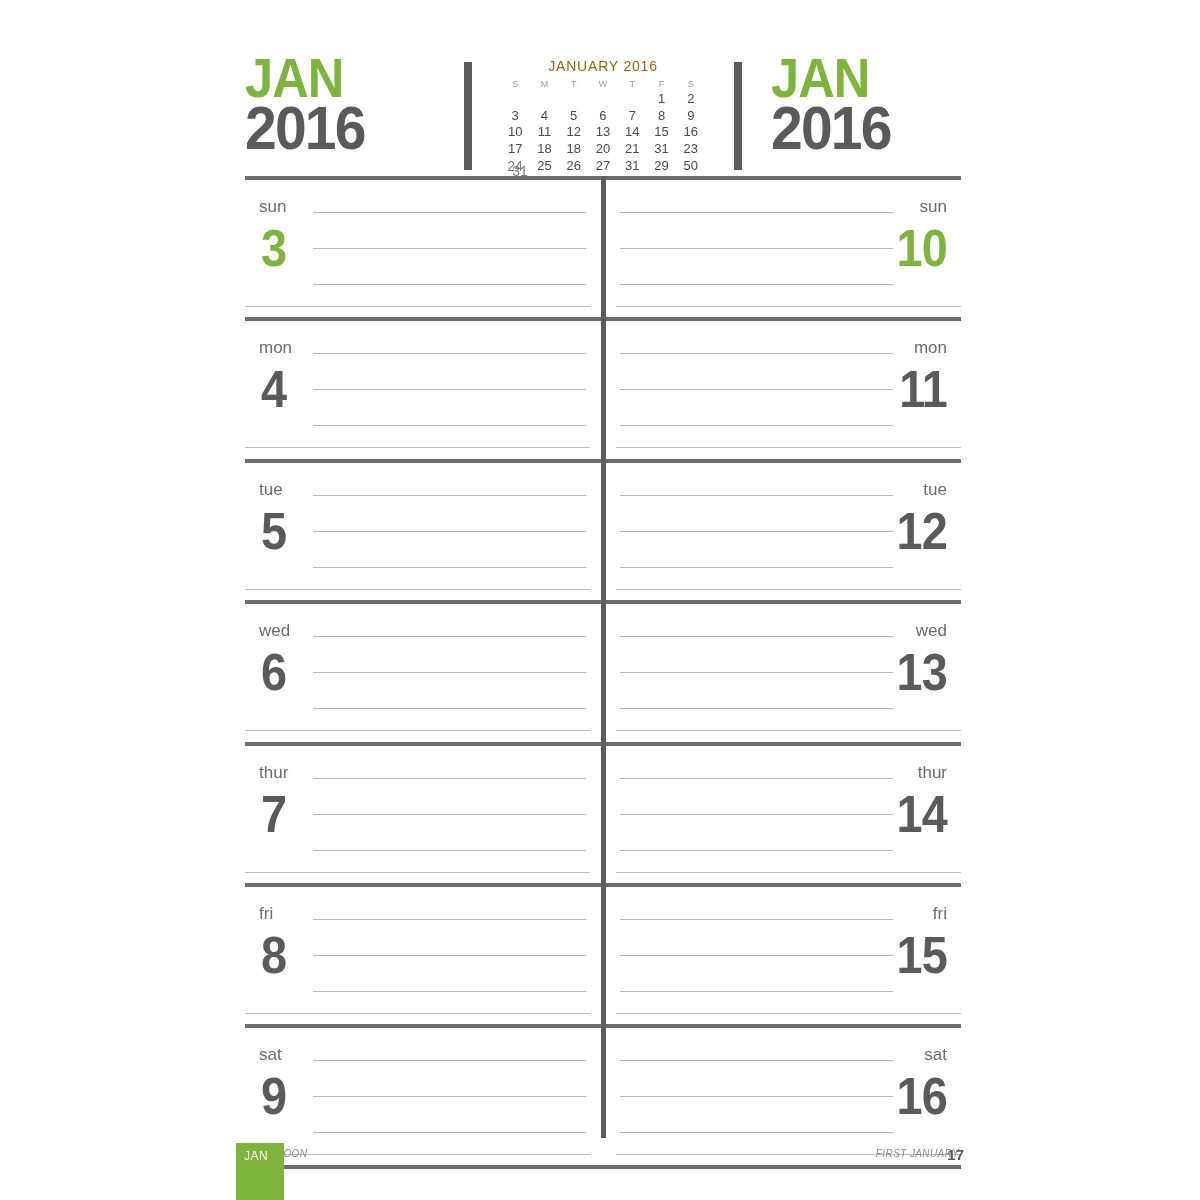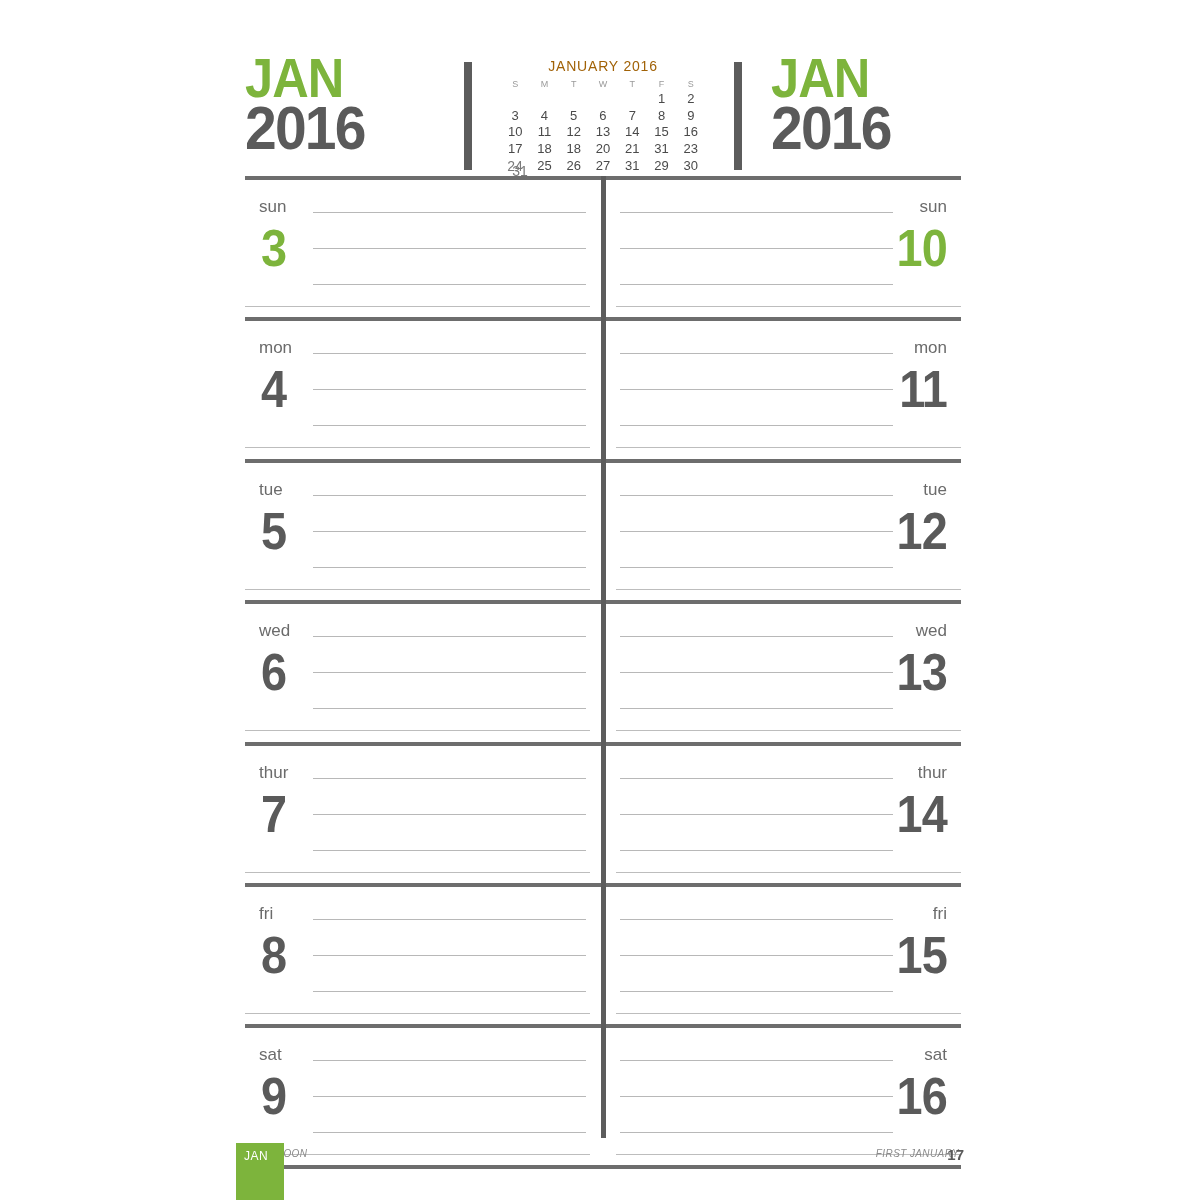--- a/index.html
+++ b/index.html
@@ -320,21 +320,21 @@
               <span class="dual-day">
                 <span class="up">24</span>
                 <span class="lo">31</span>
               </span>
             </td>
             <td>25</td>
             <td>26</td>
             <td>27</td>
             <td>31</td>
             <td>29</td>
-            <td>30</td>
+            <td>50</td>
           </tr>
         </tbody>
       </table>
     </div>
 
     <div class="hdr-rule"></div>
 
     <div class="month-block right">
       <span class="month-abbr">JAN</span>
       <span class="month-year">2016</span>

